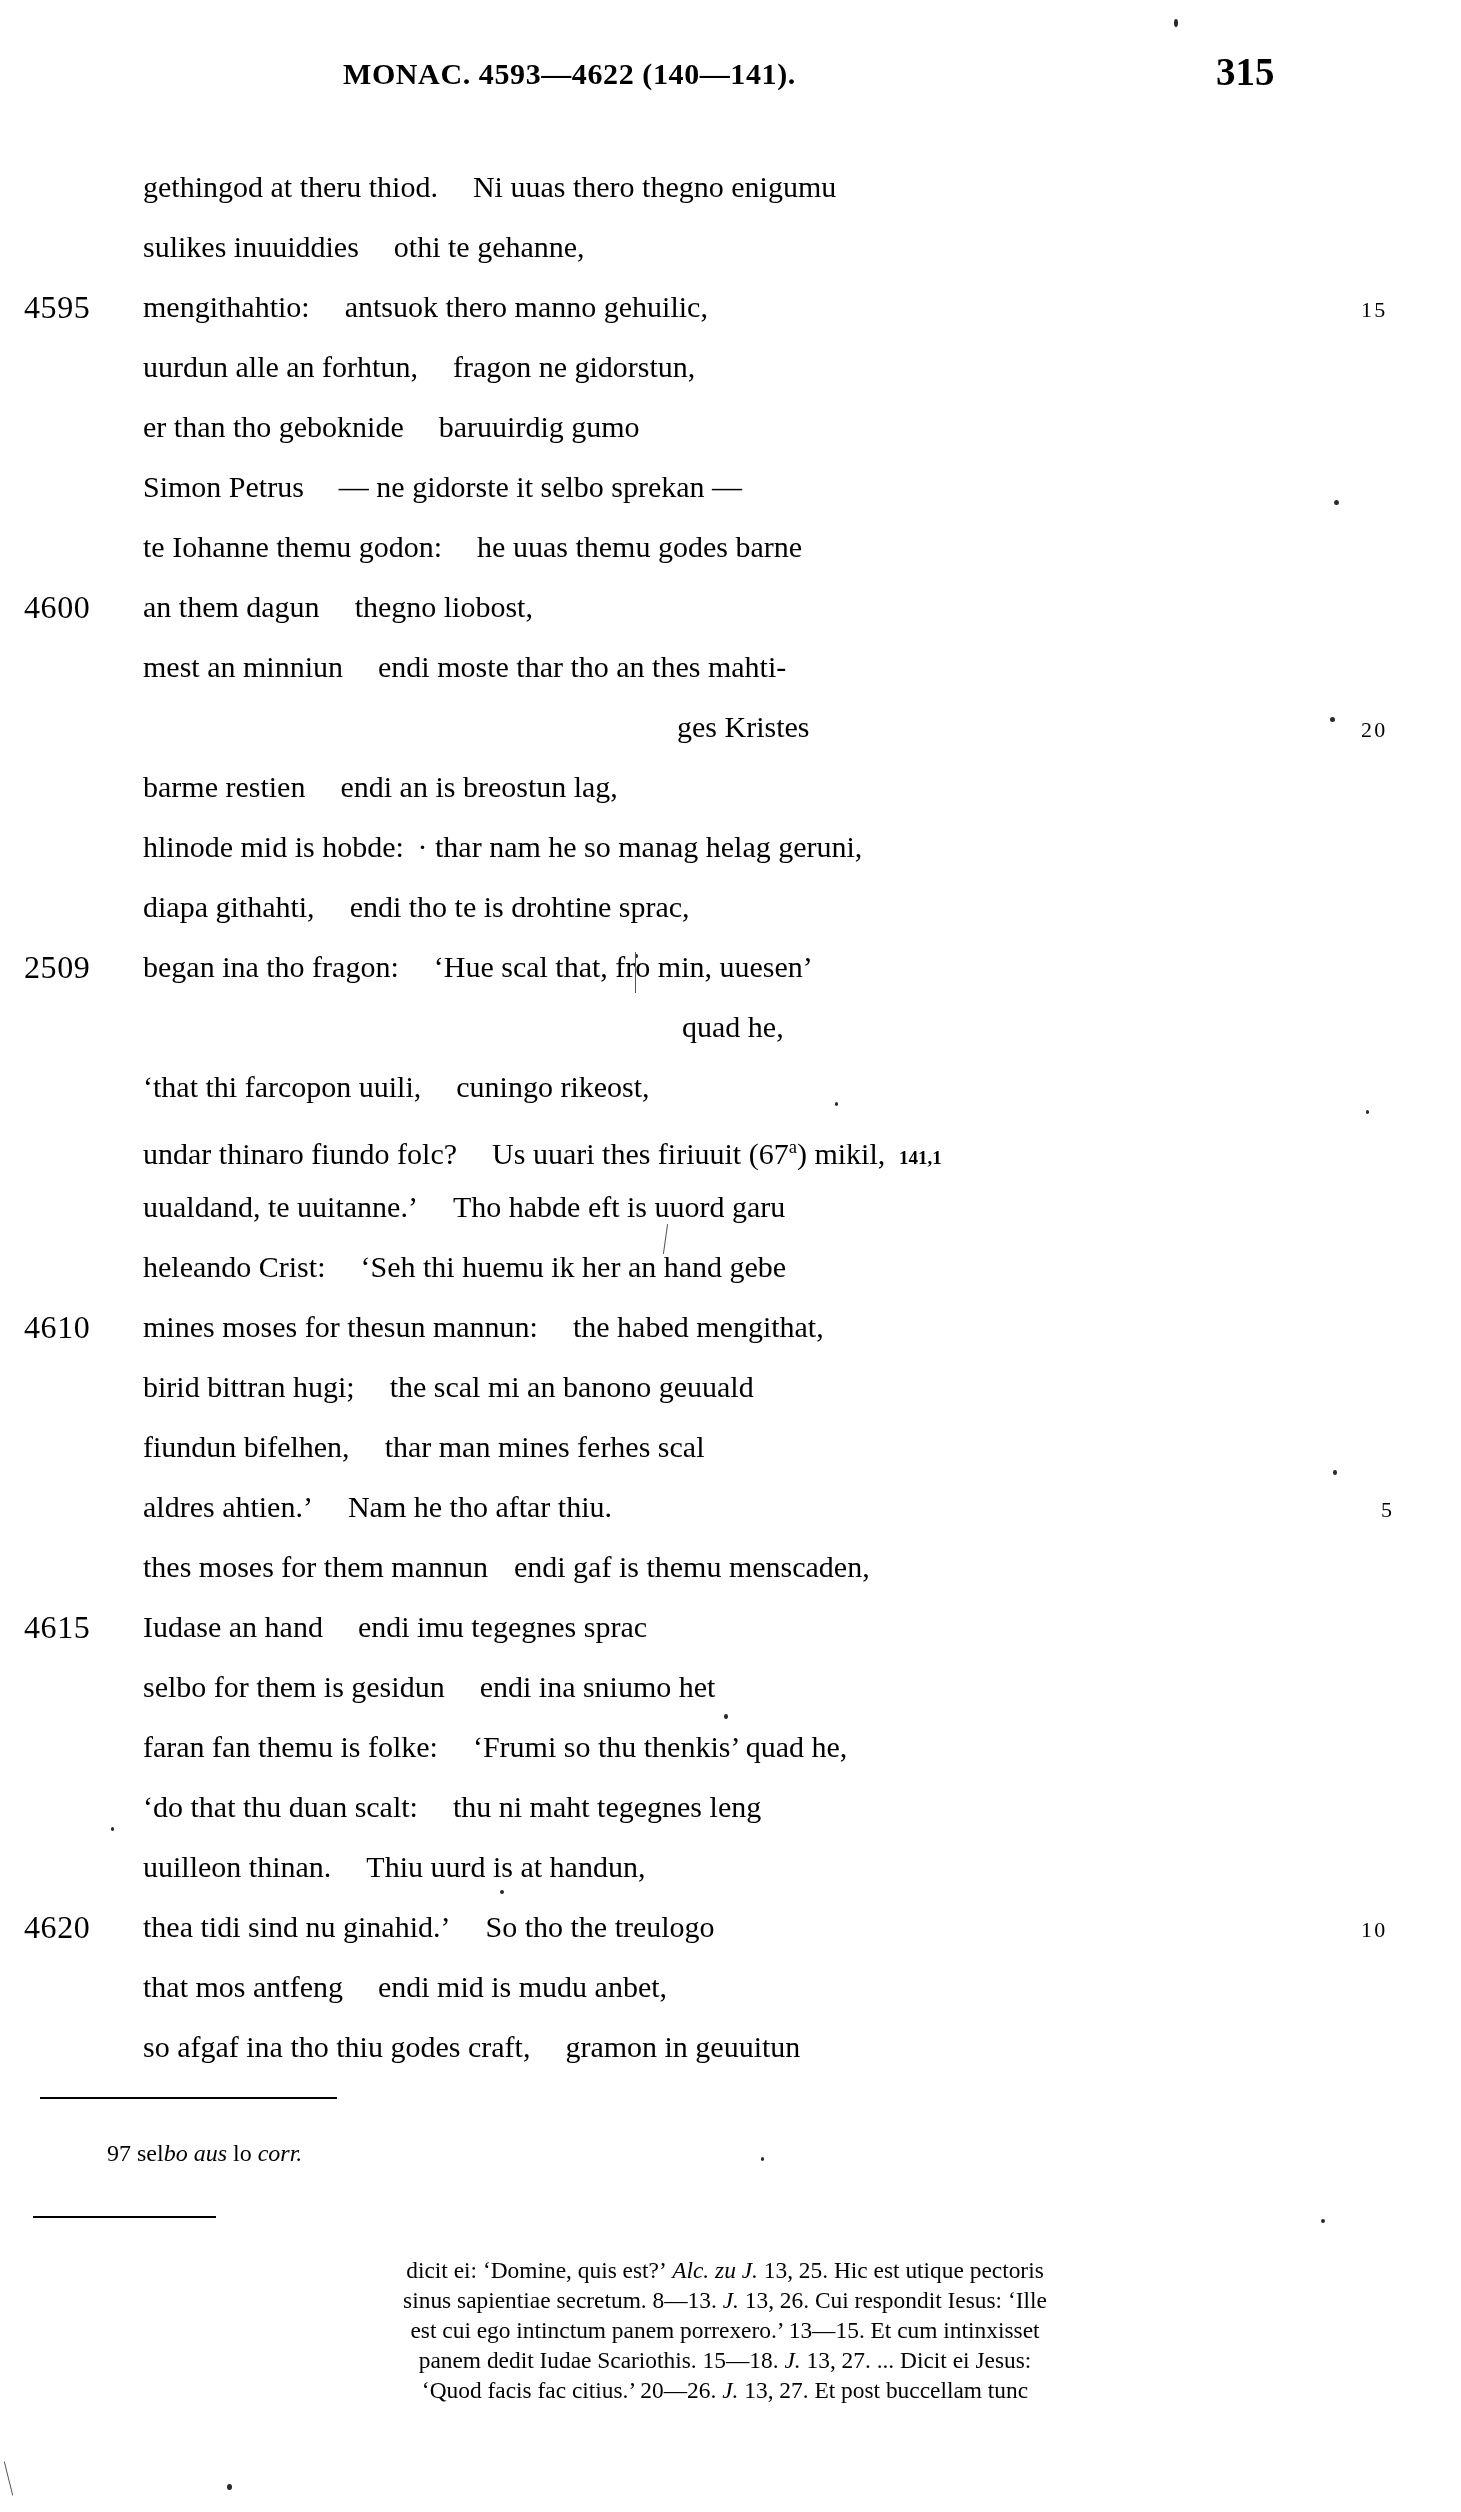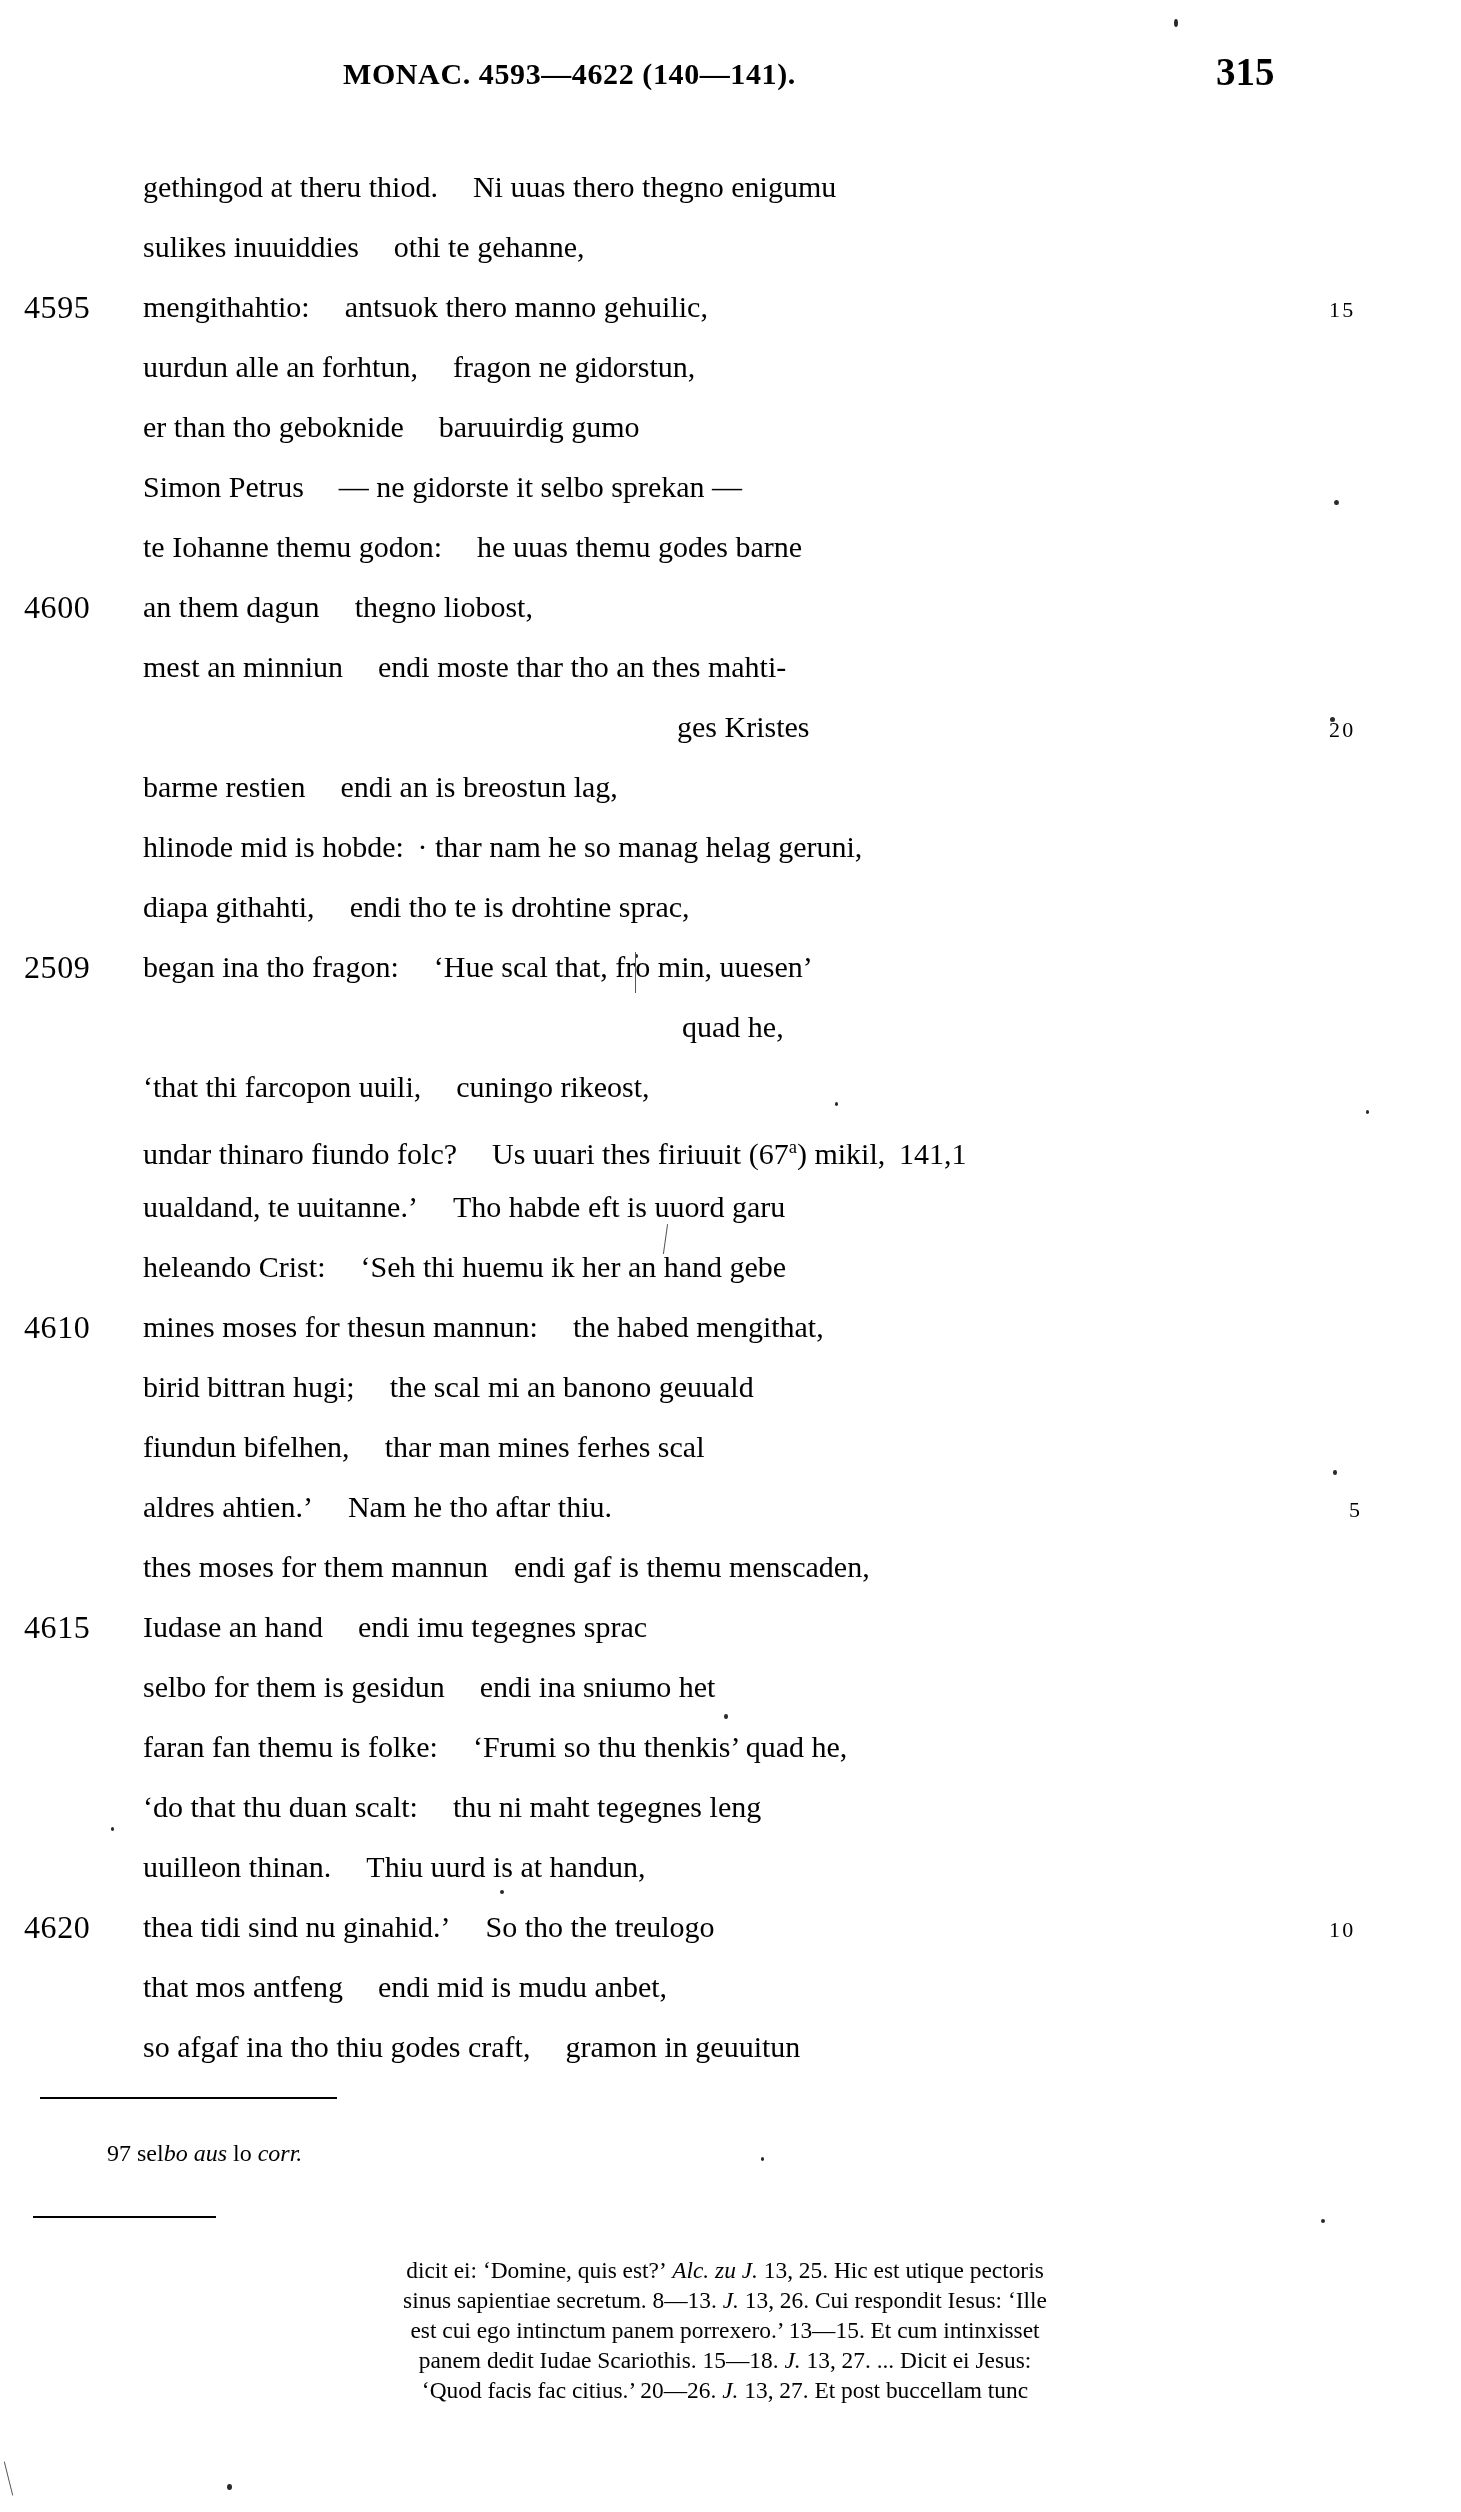--- a/index.html
+++ b/index.html
@@ -94,27 +94,29 @@
   }
   .gap-sm {
     display: inline-block;
     width: 13.7px;
   }
   .marg {
     position: absolute;
     top: 3.4px;
     font-size: 22px;
     letter-spacing: 2.3px;
+    margin-left: 32px;
   }
   .marg-15 { left: 1329px; }
   .marg-20 { left: 1329px; }
   .marg-5  { left: 1349px; }
   .marg-10 { left: 1329px; }
   .inline-ref {
-    font-size: 30px;
+    font-size: 19px;
+    font-weight: bold;
   }
   sup.folio {
     font-size: 0.62em;
     vertical-align: super;
   }
 
   
   .rule {
     position: absolute;
     height: 2.3px;

